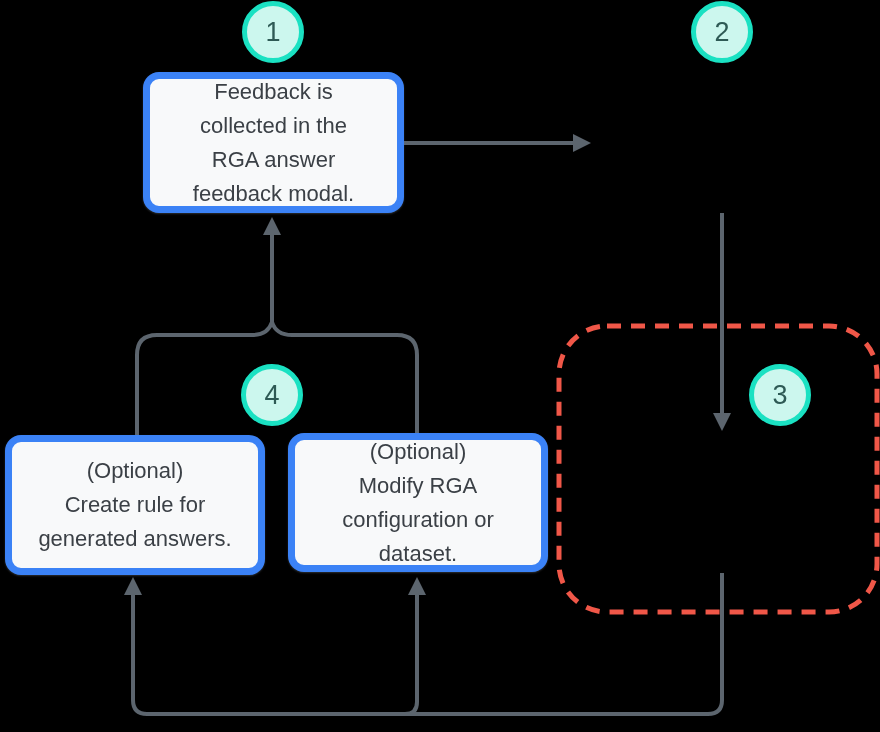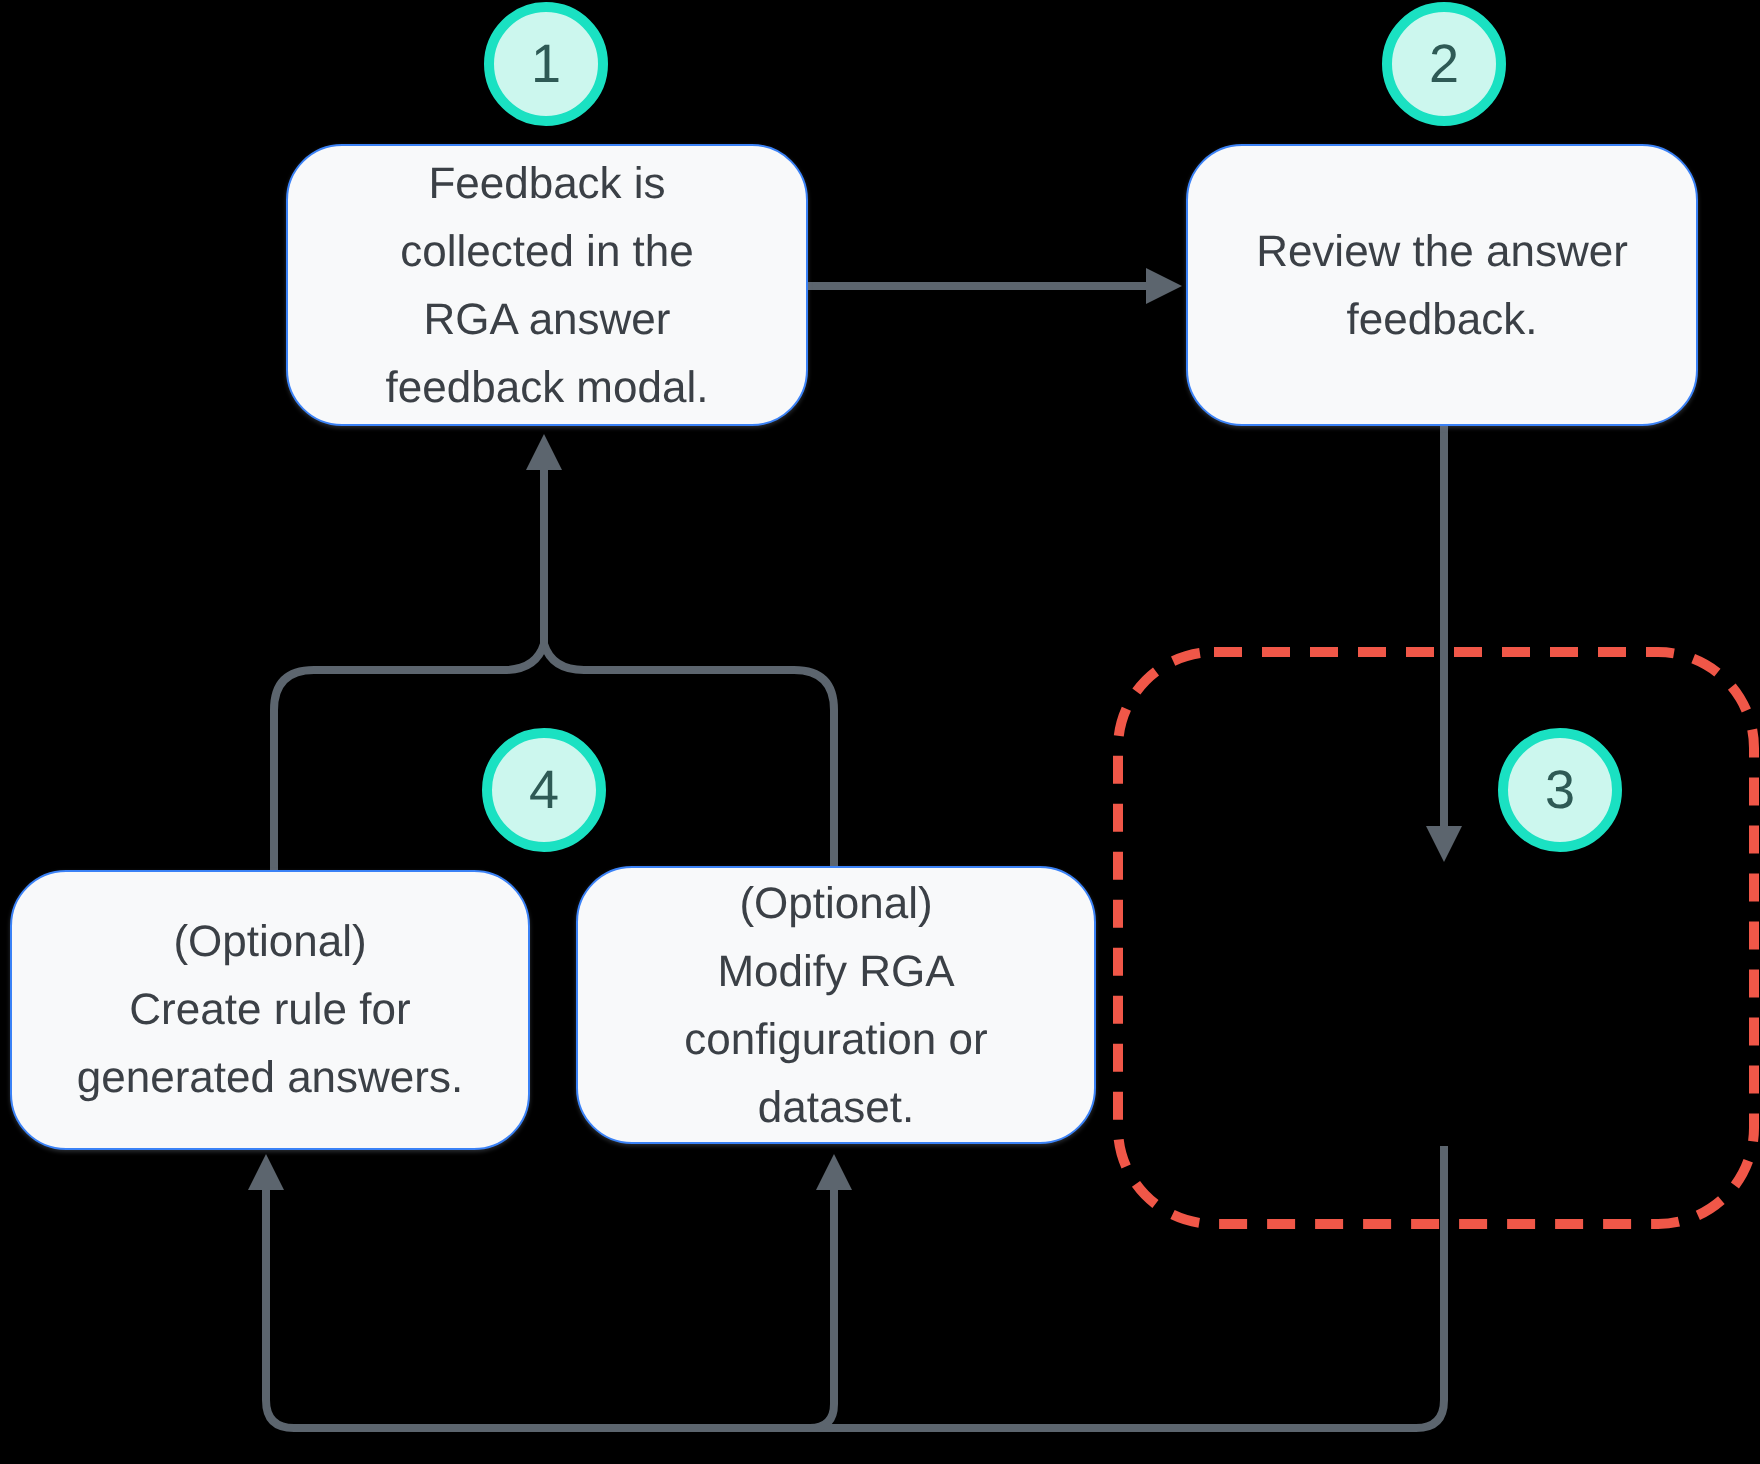--- a/index.html
+++ b/index.html
@@ -21,22 +21,22 @@
     position: absolute;
     left: 0;
     top: 0;
     width: 880px;
     height: 732px;
   }
   .node {
     position: absolute;
     box-sizing: border-box;
     background: #f8f9fa;
-    border: 1px solid #3b82f6;
-    border-radius: 28px;
+    border: 7px solid #3b82f6;
+    border-radius: 16px;
     color: #3b4046;
     font-size: 22px;
     line-height: 34px;
     display: flex;
     align-items: center;
     justify-content: center;
     text-align: center;
     white-space: pre-line;
     box-shadow: 0 1px 2px rgba(120,130,140,0.35);
   }
@@ -101,24 +101,20 @@
     <path class="stroke" d="M 405 714 Q 417 714 417 702 V 592"></path>
     <polygon class="head" points="417,577 408,595 426,595"></polygon>
   </svg>
 
   <div class="node node-1">
     <span>Feedback is
 collected in the
 RGA answer
 feedback modal.</span>
   </div>
-  <div class="node node-2">
-    <span>Review the answer
-feedback.</span>
-  </div>
   <div class="node node-4a">
     <span>(Optional)
 Create rule for
 generated answers.</span>
   </div>
   <div class="node node-4b">
     <span>(Optional)
 Modify RGA
 configuration or
 dataset.</span>

